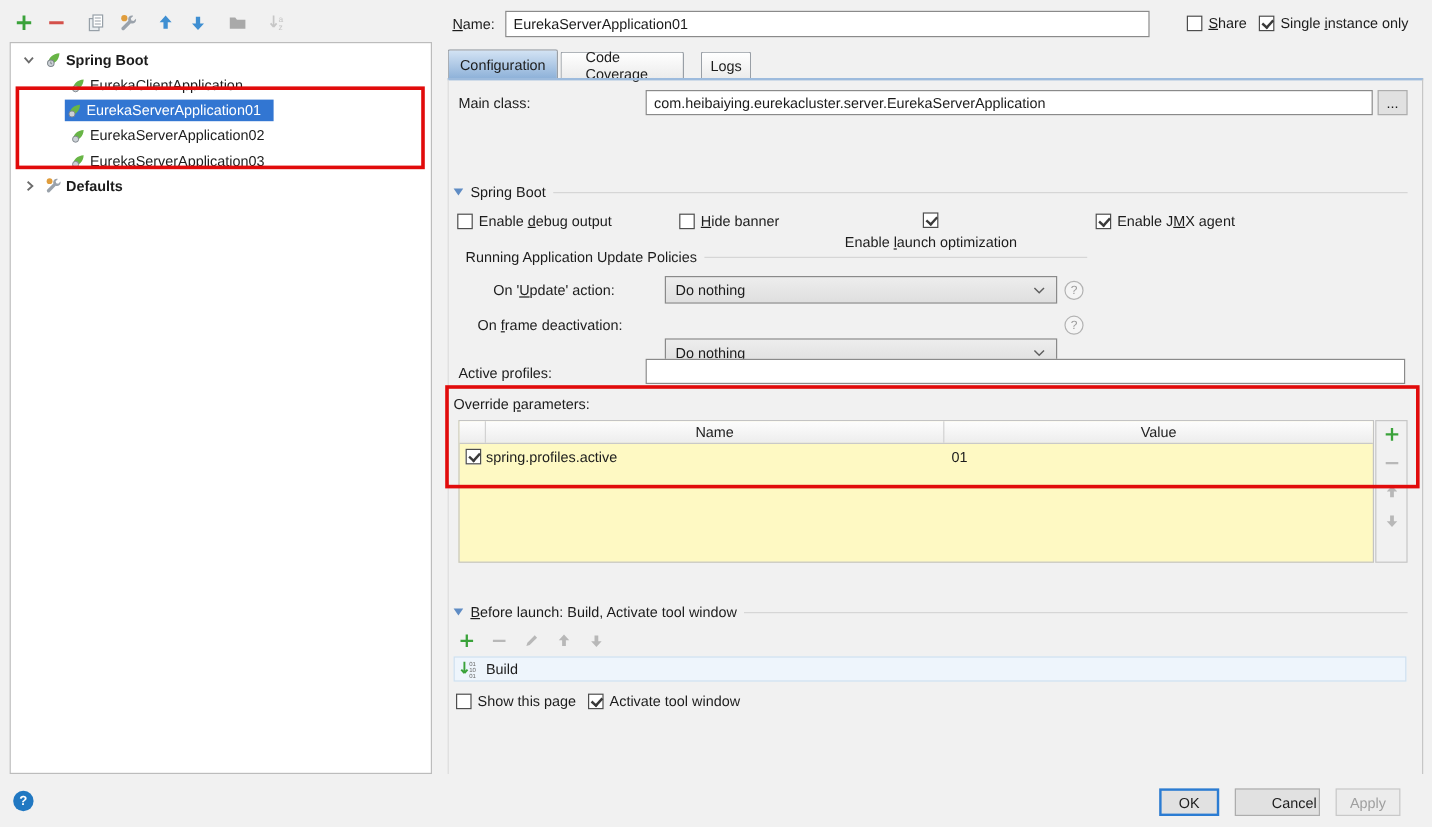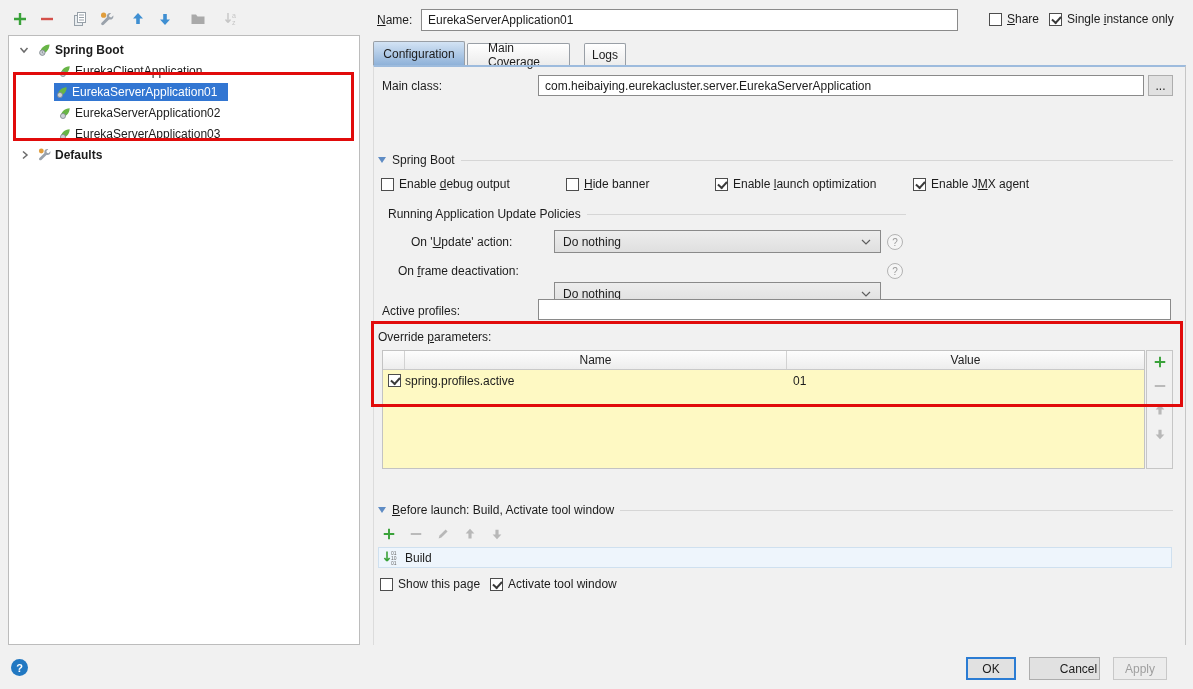--- a/index.html
+++ b/index.html
@@ -191,21 +191,21 @@
 <div class="abs cbrow" style="left:1049px; top:12px;">
   <span class="cb on"></span>
   <span>Single <u>i</u>nstance only</span>
 </div>
 
 <div class="abs" style="left:373px; top:43px; width:812px; height:22px;">
   <div class="tab active" style="left:0; width:92px;">
       <span>Configuration</span>
     </div>
   <div class="tab" style="left:94px; width:103px;">
-      <span>Main Coverage</span>
+      <span>Code Coverage</span>
     </div>
   <div class="tab" style="left:211px; width:22px;">
       <span>Logs</span>
     </div>
 </div>
 
 <div class="abs" style="left:373px; top:65px; width:813px; height:580px; border-top:2px solid #9dbbdd; border-right:1px solid #c6c6c6; border-left:1px solid #dcdcdc;">
 
   <div class="abs" style="left:8px; top:12px;">Main class:</div>
   <input class="abs tfield" style="left: 164px; top: 8px; width: 606px; height: 21px;" value="com.heibaiying.eurekacluster.server.EurekaServerApplication">
@@ -221,21 +221,21 @@
   </div>
 
   <div class="abs cbrow" style="left:7px; top:110px;">
     <span class="cb"></span>
     <span>Enable <u>d</u>ebug output</span>
   </div>
   <div class="abs cbrow" style="left:192px; top:110px;">
     <span class="cb"></span>
     <span><u>H</u>ide banner</span>
   </div>
-  <div class="abs cbrow" style="left:341px; top:110px;">
+  <div class="abs cbrow" style="left:330px; top:110px;flex-direction:column;">
     <span class="cb on"></span>
     <span>Enable <u>l</u>aunch optimization</span>
   </div>
   <div class="abs cbrow" style="left:539px; top:110px;">
     <span class="cb on"></span>
     <span>Enable J<u>M</u>X agent</span>
   </div>
 
   <div class="abs sec" style="left:14px; top:140px; width:518px;">
     <span>Running Application Update Policies</span>

